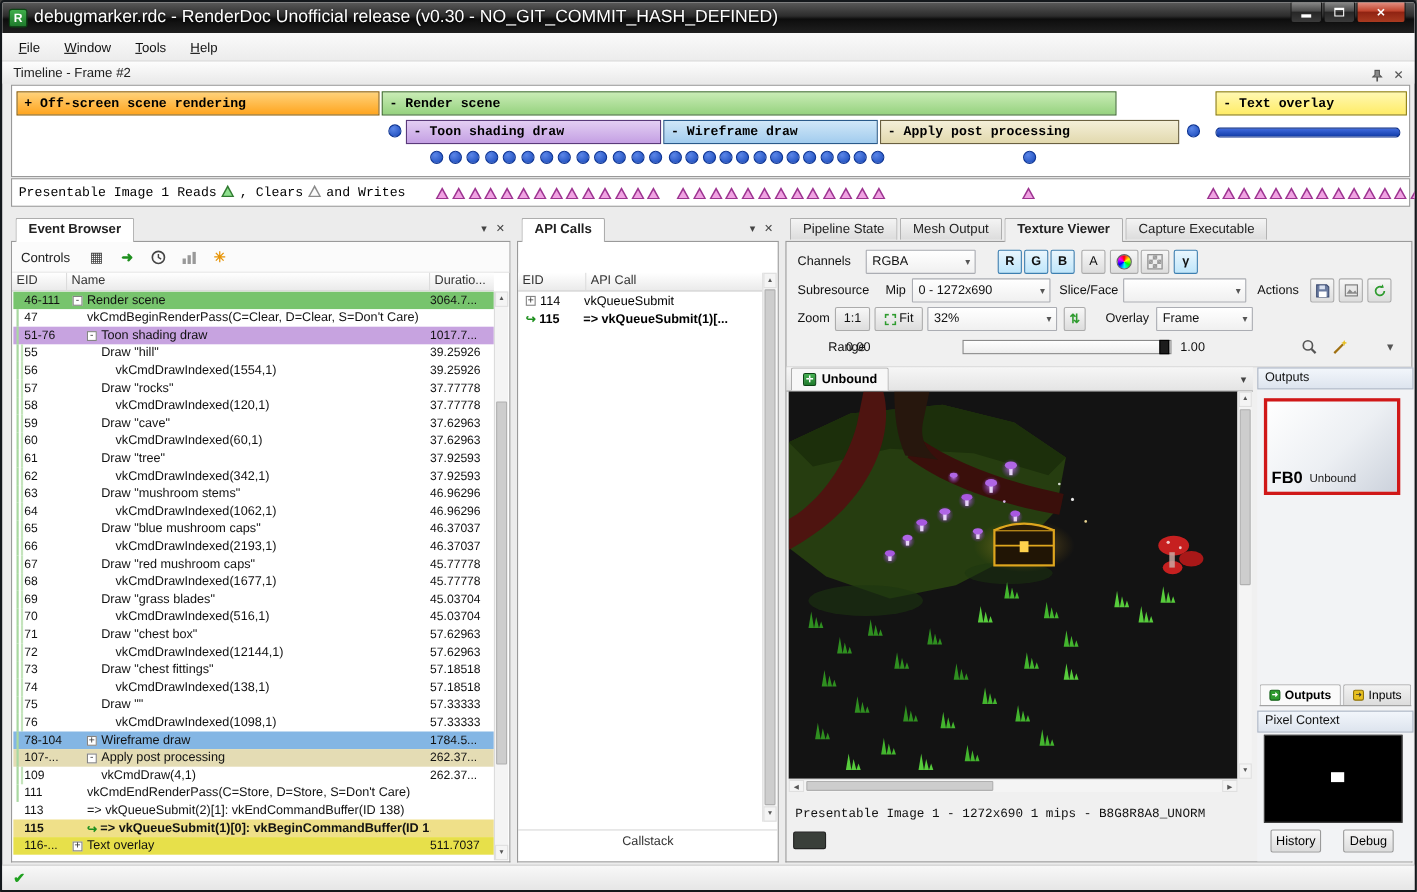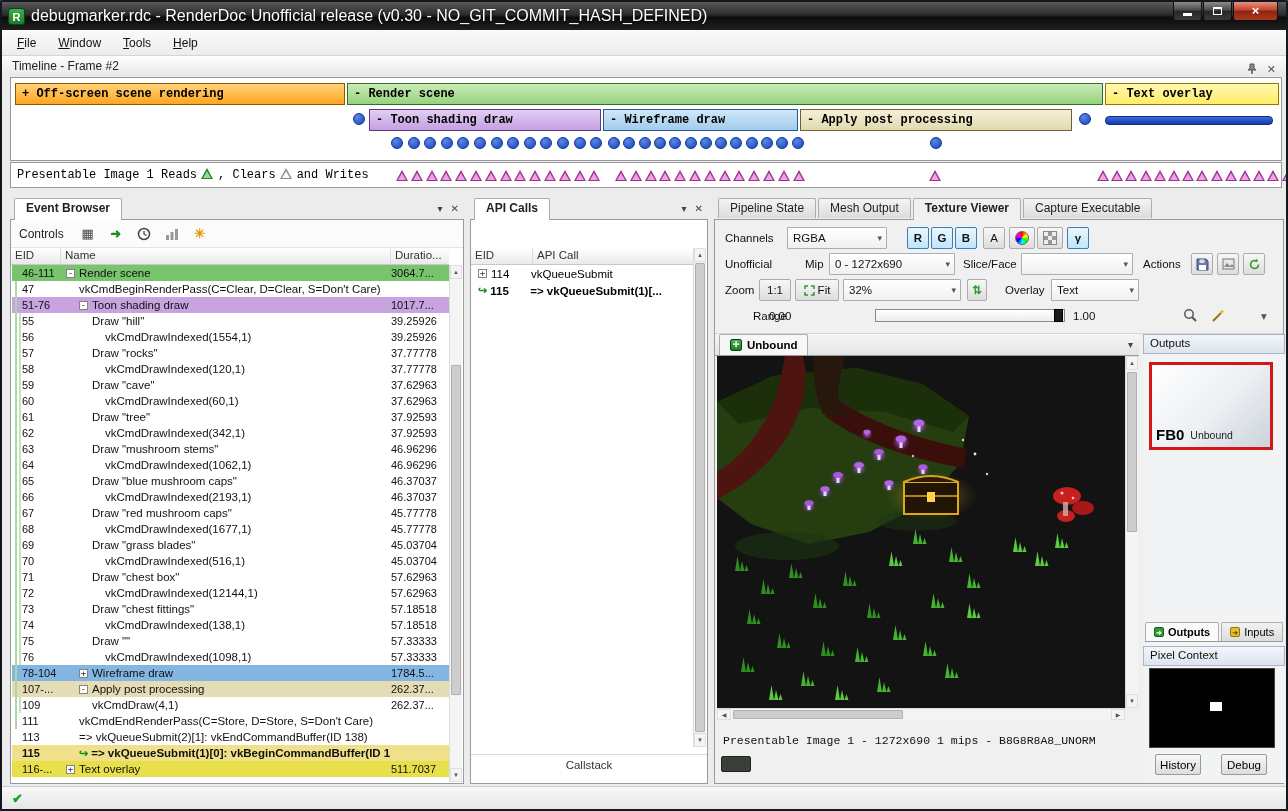--- a/index.html
+++ b/index.html
@@ -228,21 +228,21 @@
       <span>✕</span>
     </span>
   </div>
   <div class="tl-box tl-box1">
     <div class="tl-row tl-row1">
 
         <div class="tl-bar bar-orange" style="left: 4px; width: 330px;">
           <span>+ Off-screen scene rendering</span>
         </div>
 
-        <div class="tl-bar bar-green" style="left: 336px; width: 756px;">
+        <div class="tl-bar bar-green" style="left: 336px; width: 668px;">
           <span>- Render scene</span>
         </div>
 
         <div class="tl-bar bar-yellow" style="left: 1094px; width: 174px;">
           <span>- Text overlay</span>
         </div>
       </div>
     <div class="tl-row tl-row2">
 
         <div class="tl-bar bar-purple" style="left: 358px; width: 232px;">
@@ -785,21 +785,21 @@
             </div>
           <div class="tbtn" style="left:322px;width:26px;">
               <span class="checker"></span>
             </div>
           <div class="tbtn toggled" style="left:352px;width:22px;">
               <span>γ</span>
             </div>
         </div>
 
         <div class="trow" style="top:32px;">
-          <span class="tlabel" style="left:10px;">Unofficial</span>
+          <span class="tlabel" style="left:10px;">Subresource</span>
           <span class="tlabel" style="left:90px;">Mip</span>
           <div class="combo" style="left:114px;width:126px;"><span>0 - 1272x690</span></div>
           <span class="tlabel" style="left:248px;">Slice/Face</span>
           <div class="combo" style="left:306px;width:112px;"><span></span></div>
           <span class="tlabel" style="left:428px;">Actions</span>
           <div class="tbtn" style="left:476px;width:22px;">
             <svg width="13" height="13" viewBox="0 0 13 13">
                 <path d="M1,1 h9 l2,2 v9 h-11 Z" fill="#6a7ba0" stroke="#3a4a70"></path>
                 <rect x="3" y="7" width="7" height="5" fill="#fff"></rect>
                 <rect x="3.5" y="1.5" width="5" height="3.5" fill="#d8e0f0"></rect>
@@ -828,21 +828,21 @@
             <svg width="11" height="11" viewBox="0 0 11 11">
                 <path d="M1,4 V1 H4 M7,1 H10 V4 M10,7 V10 H7 M4,10 H1 V7" fill="none" stroke="#2e9b2e" stroke-width="1.5"></path>
               </svg>
             <span>Fit</span>
           </div>
           <div class="combo" style="left:128px;width:118px;"><span>32%</span></div>
           <div class="tbtn" style="left:252px;width:20px;color:#2e9b2e;font-weight:bold;">
               <span>⇅</span>
             </div>
           <span class="tlabel" style="left:290px;">Overlay</span>
-          <div class="combo" style="left:336px;width:88px;"><span>Text</span></div>
+          <div class="combo" style="left:336px;width:88px;"><span>Frame</span></div>
         </div>
 
         <div class="trow" style="top:84px;">
           <span class="tlabel" style="left:10px;margin-left:28px;">Range</span>
           <span class="tlabel" style="left:54px;">0.00</span>
           <div class="slider" style="left:160px;width:190px;">
             <div class="slider-thumb" style="left:178px;"></div>
           </div>
           <span class="tlabel" style="left:358px;">1.00</span>
           <span class="ticon" style="position:absolute;left:468px;top:4px;">

